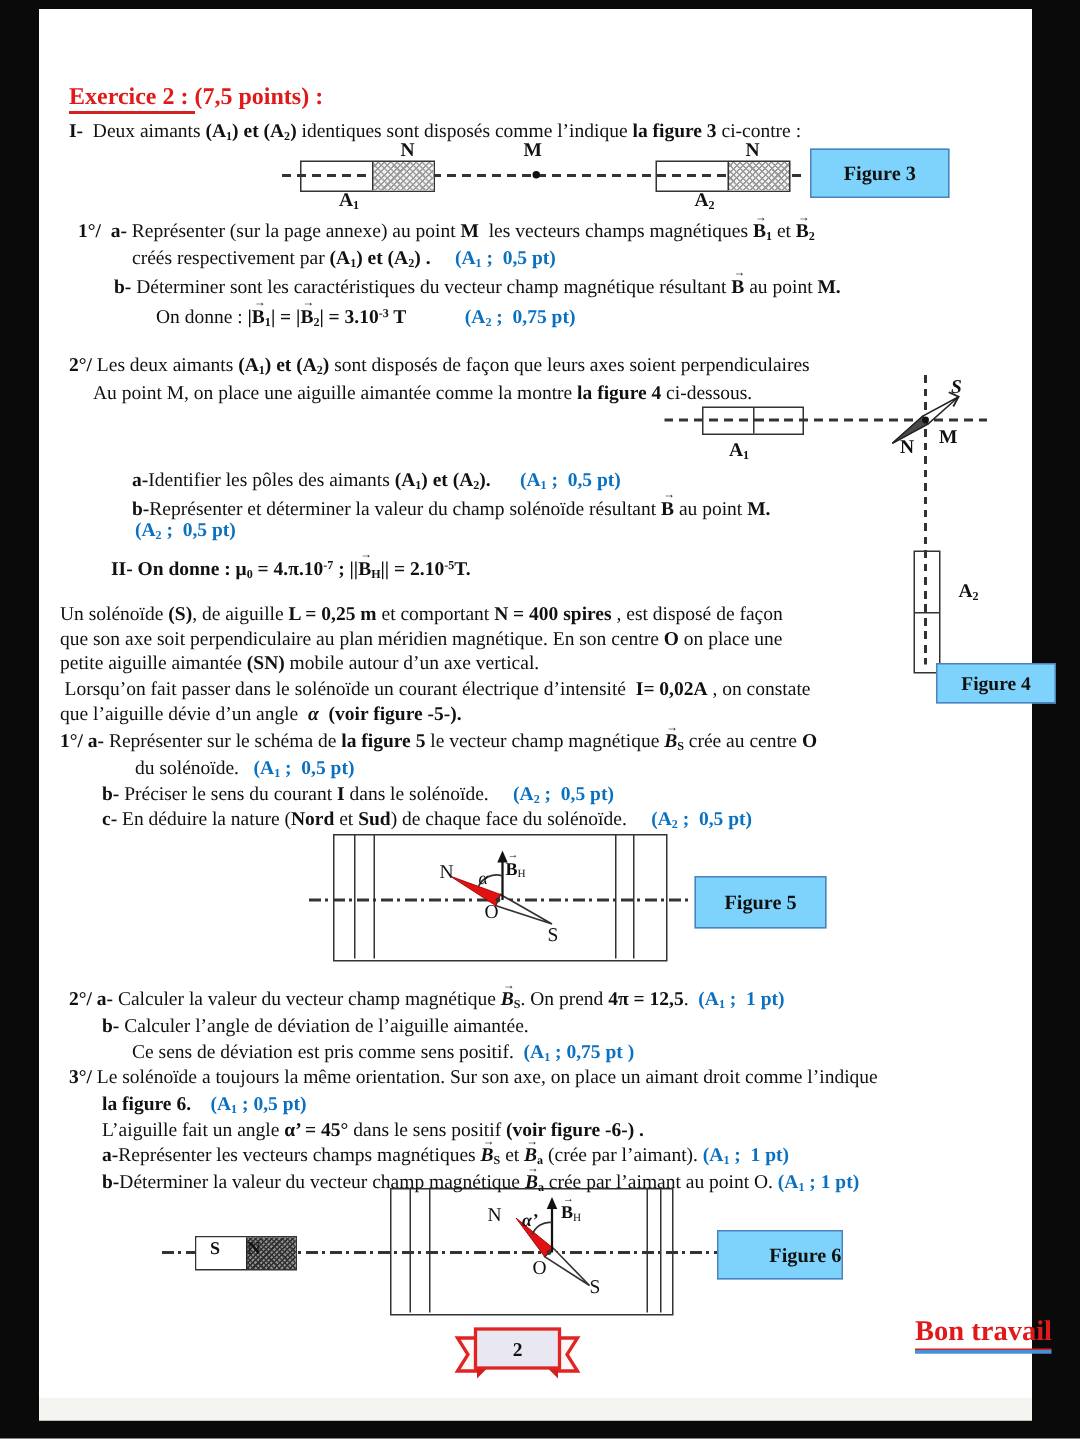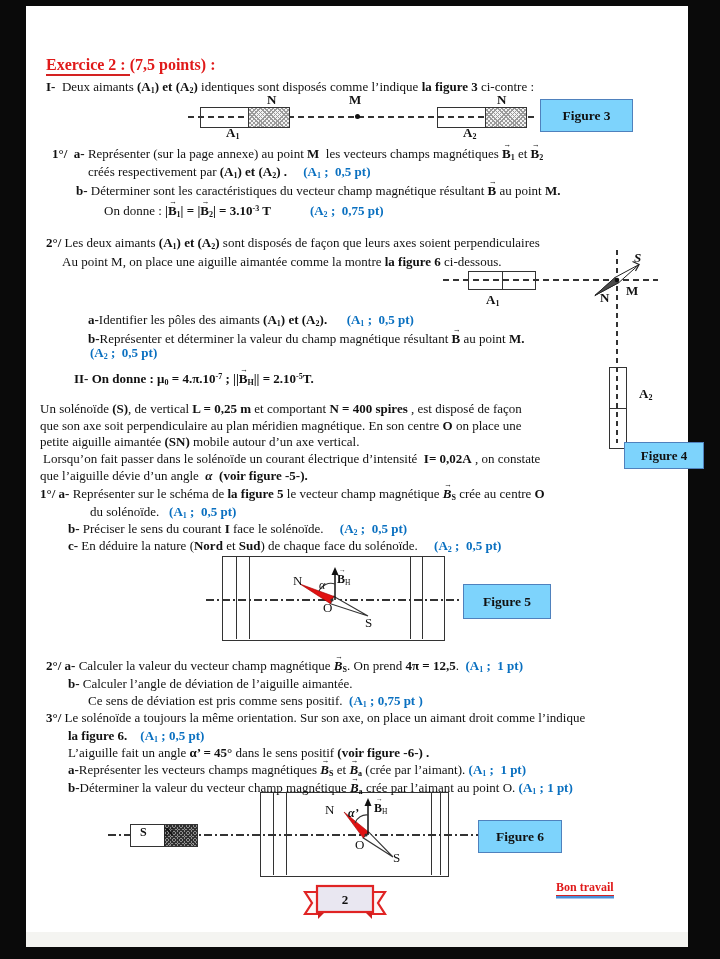--- a/index.html
+++ b/index.html
@@ -116,21 +116,21 @@
   <div class="vline" style="left:431px;top:792px;height:83px;"></div>
   <div class="vline" style="left:440px;top:792px;height:83px;"></div>
   <svg style="left:328px;top:792px;" width="90" height="80" viewBox="0 0 90 80">
     <polygon points="65,65 40.9,40.2 35.1,45.8" fill="#ffffff" stroke="#333" stroke-width="1.1"></polygon>
     <polygon points="16,20 40.9,40.2 35.1,45.8" fill="#e01212" stroke="#a00000" stroke-width="0.6"></polygon>
     <line x1="40" y1="43" x2="40" y2="12" stroke="#111" stroke-width="1.5"></line>
     <polygon points="40,6 36.5,14 43.5,14" fill="#111"></polygon>
     <path d="M 40 23 A 12 12 0 0 0 27 31" fill="none" stroke="#333" stroke-width="1.1"></path>
     <circle cx="38" cy="43" r="1.6" fill="#333"></circle>
   </svg>
-  <div class="figbox" style="left:478px;top:820px;width:82px;height:31px;">
+  <div class="figbox" style="left:478px;top:820px;width:82px;height:31px;justify-content:flex-end;">
     <span>Figure 6</span>
   </div>
 </div>
 
 <svg style="left:303px;top:883px;" width="84" height="38" viewBox="0 0 84 38">
   <polygon points="15,9 2,9 9,20 2,31 15,31" fill="#fdf7f7" stroke="#e02424" stroke-width="2.2"></polygon>
   <polygon points="69,9 82,9 75,20 82,31 69,31" fill="#fdf7f7" stroke="#e02424" stroke-width="2.2"></polygon>
   <polygon points="15,29 22,29 15,36" fill="#cf1f1f"></polygon>
   <polygon points="69,29 62,29 69,36" fill="#cf1f1f"></polygon>
   <rect x="14" y="3" width="56" height="26" fill="#e9e7f1" stroke="#e02424" stroke-width="2.2"></rect>
@@ -143,38 +143,38 @@
     <div class="text-line" style="left: 267px; top: 92px;"><span class="b">N</span></div>
     <div class="text-line" style="left: 349px; top: 92px;"><span class="b">M</span></div>
     <div class="text-line" style="left: 497px; top: 92px;"><span class="b">N</span></div>
     <div class="text-line" style="left: 226px; top: 125px;"><span class="b">A</span><sub class="b">1</sub></div>
     <div class="text-line" style="left: 463px; top: 125px;"><span class="b">A</span><sub class="b">2</sub></div>
     <div class="text-line" style="left: 52px; top: 146px; text-align: right;"><span class="b">1°/</span><span>  </span><span class="b">a-</span><span> Représenter (sur la page annexe) au point </span><span class="b">M</span><span>  les vecteurs champs magnétiques </span><span class="b vec">B</span><sub class="b">1</sub><span> et </span><span class="b vec">B</span><sub class="b">2</sub></div>
     <div class="text-line" style="left: 88px; top: 164px;"><span>créés respectivement par </span><span class="b">(A</span><sub class="b">1</sub><span class="b">) et (A</span><sub class="b">2</sub><span class="b">) .</span><span>     </span><span class="b c-blue">(A</span><sub class="b c-blue">1</sub><span class="b c-blue"> ;  0,5 pt)</span></div>
     <div class="text-line" style="left: 76px; top: 183px;"><span class="b">b-</span><span> Déterminer sont les caractéristiques du vecteur champ magnétique résultant </span><span class="b vec">B</span><span> au point </span><span class="b">M.</span></div>
     <div class="text-line" style="left: 104px; top: 203px;"><span>On donne : </span><span class="b">|</span><span class="b vec">B</span><sub class="b">1</sub><span class="b">| = |</span><span class="b vec">B</span><sub class="b">2</sub><span class="b">| = 3.10</span><sup class="b">-3</sup><span class="b"> T</span><span>            </span><span class="b c-blue">(A</span><sub class="b c-blue">2</sub><span class="b c-blue"> ;  0,75 pt)</span></div>
     <div class="text-line" style="left: 46px; top: 235px;"><span class="b">2°/</span><span> Les deux aimants </span><span class="b">(A</span><sub class="b">1</sub><span class="b">) et (A</span><sub class="b">2</sub><span class="b">)</span><span> sont disposés de façon que leurs axes soient perpendiculaires</span></div>
-    <div class="text-line" style="left: 62px; top: 254px;"><span>Au point M, on place une aiguille aimantée comme la montre </span><span class="b">la figure 6</span><span> ci-dessous.</span></div>
+    <div class="text-line" style="left: 62px; top: 254px;"><span>Au point M, on place une aiguille aimantée comme la montre </span><span class="b">la figure 4</span><span> ci-dessous.</span></div>
     <div class="text-line" style="left: 486px; top: 292px;"><span class="b">A</span><sub class="b">1</sub></div>
     <div class="text-line" style="left: 634px; top: 250px;"><span class="b i">S</span></div>
     <div class="text-line" style="left: 600px; top: 290px;"><span class="b">N</span></div>
     <div class="text-line" style="left: 626px; top: 283px;"><span class="b">M</span></div>
     <div class="text-line" style="left: 639px; top: 386px;"><span class="b">A</span><sub class="b">2</sub></div>
     <div class="text-line" style="left: 88px; top: 312px;"><span class="b">a-</span><span>Identifier les pôles des aimants </span><span class="b">(A</span><sub class="b">1</sub><span class="b">) et (A</span><sub class="b">2</sub><span class="b">).</span><span>      </span><span class="b c-blue">(A</span><sub class="b c-blue">1</sub><span class="b c-blue"> ;  0,5 pt)</span></div>
-    <div class="text-line" style="left: 88px; top: 331px;"><span class="b">b-</span><span>Représenter et déterminer la valeur du champ magnétique résultant </span><span class="b vec">B</span><span> au point </span><span class="b">M.</span></div>
+    <div class="text-line" style="left: 88px; top: 331px;"><span class="b">b-</span><span>Représenter et déterminer la valeur du champ solénoïde résultant </span><span class="b vec">B</span><span> au point </span><span class="b">M.</span></div>
     <div class="text-line" style="left: 90px; top: 345px;"><span class="b c-blue">(A</span><sub class="b c-blue">2</sub><span class="b c-blue"> ;  0,5 pt)</span></div>
     <div class="text-line" style="left: 74px; top: 371px;"><span class="b">II- On donne : μ</span><sub class="b">0</sub><span class="b"> = 4.π.10</span><sup class="b">-7</sup><span class="b"> ; ||</span><span class="b vec">B</span><sub class="b">H</sub><span class="b">|| = 2.10</span><sup class="b">-5</sup><span class="b">T.</span></div>
-    <div class="text-line" style="left: 40px; top: 401px;"><span>Un solénoïde </span><span class="b">(S)</span><span>, de vertical </span><span class="b">L = 0,25 m</span><span> et comportant </span><span class="b">N = 400 spires</span><span> , est disposé de façon</span></div>
+    <div class="text-line" style="left: 40px; top: 401px;"><span>Un solénoïde </span><span class="b">(S)</span><span>, de aiguille </span><span class="b">L = 0,25 m</span><span> et comportant </span><span class="b">N = 400 spires</span><span> , est disposé de façon</span></div>
     <div class="text-line" style="left: 40px; top: 418px; text-align: right;"><span>que son axe soit perpendiculaire au plan méridien magnétique. En son centre </span><span class="b">O</span><span> on place une</span></div>
     <div class="text-line" style="left: 40px; top: 434px;"><span>petite aiguille aimantée </span><span class="b">(SN)</span><span> mobile autour d’un axe vertical.</span></div>
     <div class="text-line" style="left: 43px; top: 451px;"><span>Lorsqu’on fait passer dans le solénoïde un courant électrique d’intensité  </span><span class="b">I= 0,02A</span><span> , on constate</span></div>
     <div class="text-line" style="left: 40px; top: 468px;"><span>que l’aiguille dévie d’un angle  </span><span class="b i">α</span><span>  </span><span class="b">(voir figure -5-).</span></div>
     <div class="text-line" style="left: 40px; top: 486px;"><span class="b">1°/ a-</span><span> Représenter sur le schéma de </span><span class="b">la figure 5</span><span> le vecteur champ magnétique </span><span class="b i vec">B</span><sub class="b">S</sub><span> crée au centre </span><span class="b">O</span></div>
     <div class="text-line" style="left: 90px; top: 504px;"><span>du solénoïde.   </span><span class="b c-blue">(A</span><sub class="b c-blue">1</sub><span class="b c-blue"> ;  0,5 pt)</span></div>
-    <div class="text-line" style="left: 68px; top: 521px;"><span class="b">b-</span><span> Préciser le sens du courant </span><span class="b">I</span><span> face le solénoïde.     </span><span class="b c-blue">(A</span><sub class="b c-blue">2</sub><span class="b c-blue"> ;  0,5 pt)</span></div>
+    <div class="text-line" style="left: 68px; top: 521px;"><span class="b">b-</span><span> Préciser le sens du courant </span><span class="b">I</span><span> dans le solénoïde.     </span><span class="b c-blue">(A</span><sub class="b c-blue">2</sub><span class="b c-blue"> ;  0,5 pt)</span></div>
     <div class="text-line" style="left: 68px; top: 538px;"><span class="b">c-</span><span> En déduire la nature (</span><span class="b">Nord</span><span> et </span><span class="b">Sud</span><span>) de chaque face du solénoïde.     </span><span class="b c-blue">(A</span><sub class="b c-blue">2</sub><span class="b c-blue"> ;  0,5 pt)</span></div>
     <div class="text-line" style="left: 293px; top: 573px;"><span>N</span></div>
     <div class="text-line" style="left: 319px; top: 578px; font-size: 12px;"><span class="i">α</span></div>
     <div class="text-line" style="left: 337px; top: 572px; font-size: 12px;"><span class="b vec">B</span><sub>H</sub></div>
     <div class="text-line" style="left: 323px; top: 600px;"><span>O</span></div>
     <div class="text-line" style="left: 365px; top: 615px;"><span>S</span></div>
     <div class="text-line" style="left: 46px; top: 658px;"><span class="b">2°/ a-</span><span> Calculer la valeur du vecteur champ magnétique </span><span class="b i vec">B</span><sub class="b">S</sub><span>. On prend </span><span class="b">4π = 12,5</span><span>.  </span><span class="b c-blue">(A</span><sub class="b c-blue">1</sub><span class="b c-blue"> ;  1 pt)</span></div>
     <div class="text-line" style="left: 68px; top: 676px; text-align: center;"><span class="b">b-</span><span> Calculer l’angle de déviation de l’aiguille aimantée.</span></div>
     <div class="text-line" style="left: 88px; top: 693px;"><span>Ce sens de déviation est pris comme sens positif.  </span><span class="b c-blue">(A</span><sub class="b c-blue">1</sub><span class="b c-blue"> ; 0,75 pt )</span></div>
     <div class="text-line" style="left: 46px; top: 710px;"><span class="b">3°/</span><span> Le solénoïde a toujours la même orientation. Sur son axe, on place un aimant droit comme l’indique</span></div>
@@ -182,14 +182,14 @@
     <div class="text-line" style="left: 68px; top: 745px;"><span>L’aiguille fait un angle </span><span class="b">α’ = 45°</span><span> dans le sens positif </span><span class="b">(voir figure -6-) .</span></div>
     <div class="text-line" style="left: 68px; top: 762px;"><span class="b">a-</span><span>Représenter les vecteurs champs magnétiques </span><span class="b i vec">B</span><sub class="b">S</sub><span> et </span><span class="b i vec">B</span><sub class="b">a</sub><span> (crée par l’aimant). </span><span class="b c-blue">(A</span><sub class="b c-blue">1</sub><span class="b c-blue"> ;  1 pt)</span></div>
     <div class="text-line" style="left: 68px; top: 780px;"><span class="b">b-</span><span>Déterminer la valeur du vecteur champ magnétique </span><span class="b i vec">B</span><sub class="b">a</sub><span> crée par l’aimant au point O. </span><span class="b c-blue">(A</span><sub class="b c-blue">1</sub><span class="b c-blue"> ; 1 pt)</span></div>
     <div class="text-line" style="left: 140px; top: 825px; font-size: 12px;"><span class="b">S</span></div>
     <div class="text-line" style="left: 165px; top: 825px; font-size: 12px;"><span class="b">N</span></div>
     <div class="text-line" style="left: 325px; top: 802px;"><span>N</span></div>
     <div class="text-line" style="left: 348px; top: 806px; font-size: 12px;"><span class="b i">α’</span></div>
     <div class="text-line" style="left: 374px; top: 801px; font-size: 12px;"><span class="b vec">B</span><sub>H</sub></div>
     <div class="text-line" style="left: 355px; top: 837px;"><span>O</span></div>
     <div class="text-line" style="left: 393px; top: 850px;"><span>S</span></div>
-    <div class="text-line" style="left: 556px; top: 880px; font-size: 12px;"><span class="b c-red fancy-u">Bon travail</span></div>
+    <div class="text-line" style="left: 610px; top: 880px; font-size: 19px;"><span class="b c-red fancy-u">Bon travail</span></div>
   </div>
 
 </body></html>

